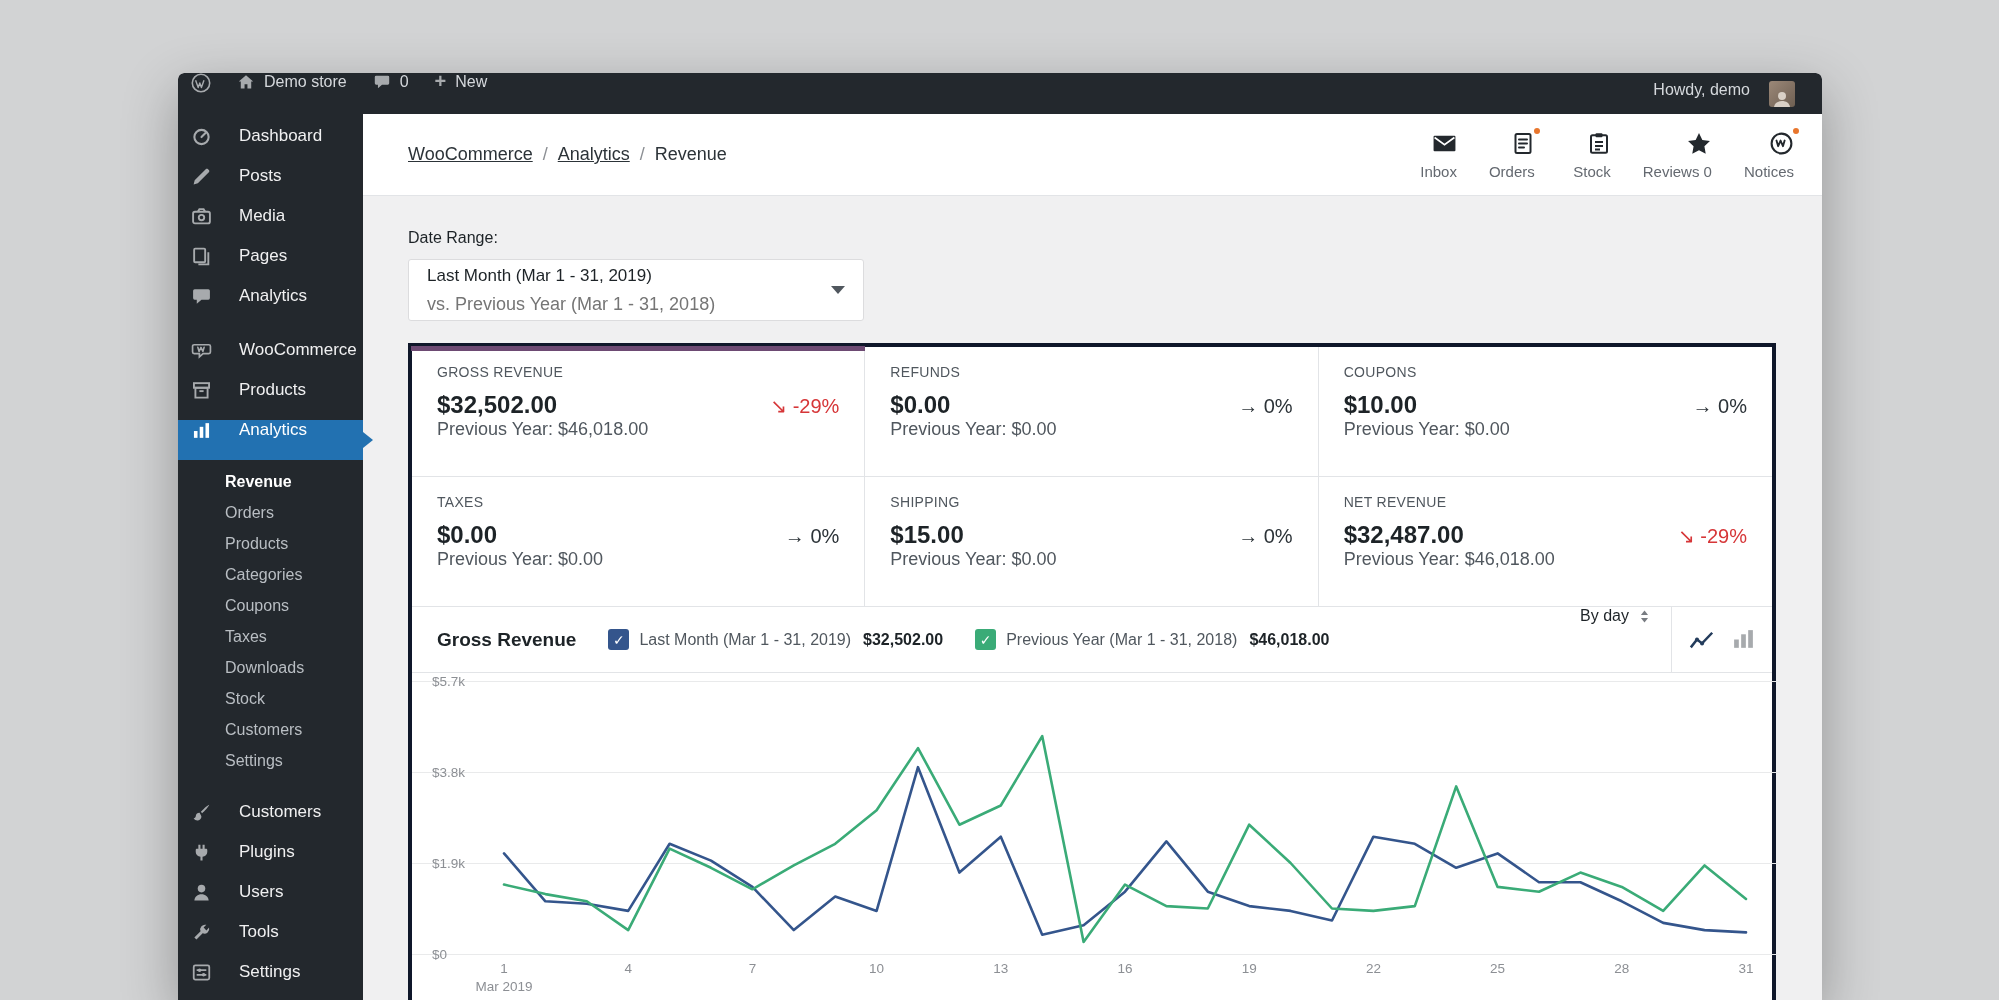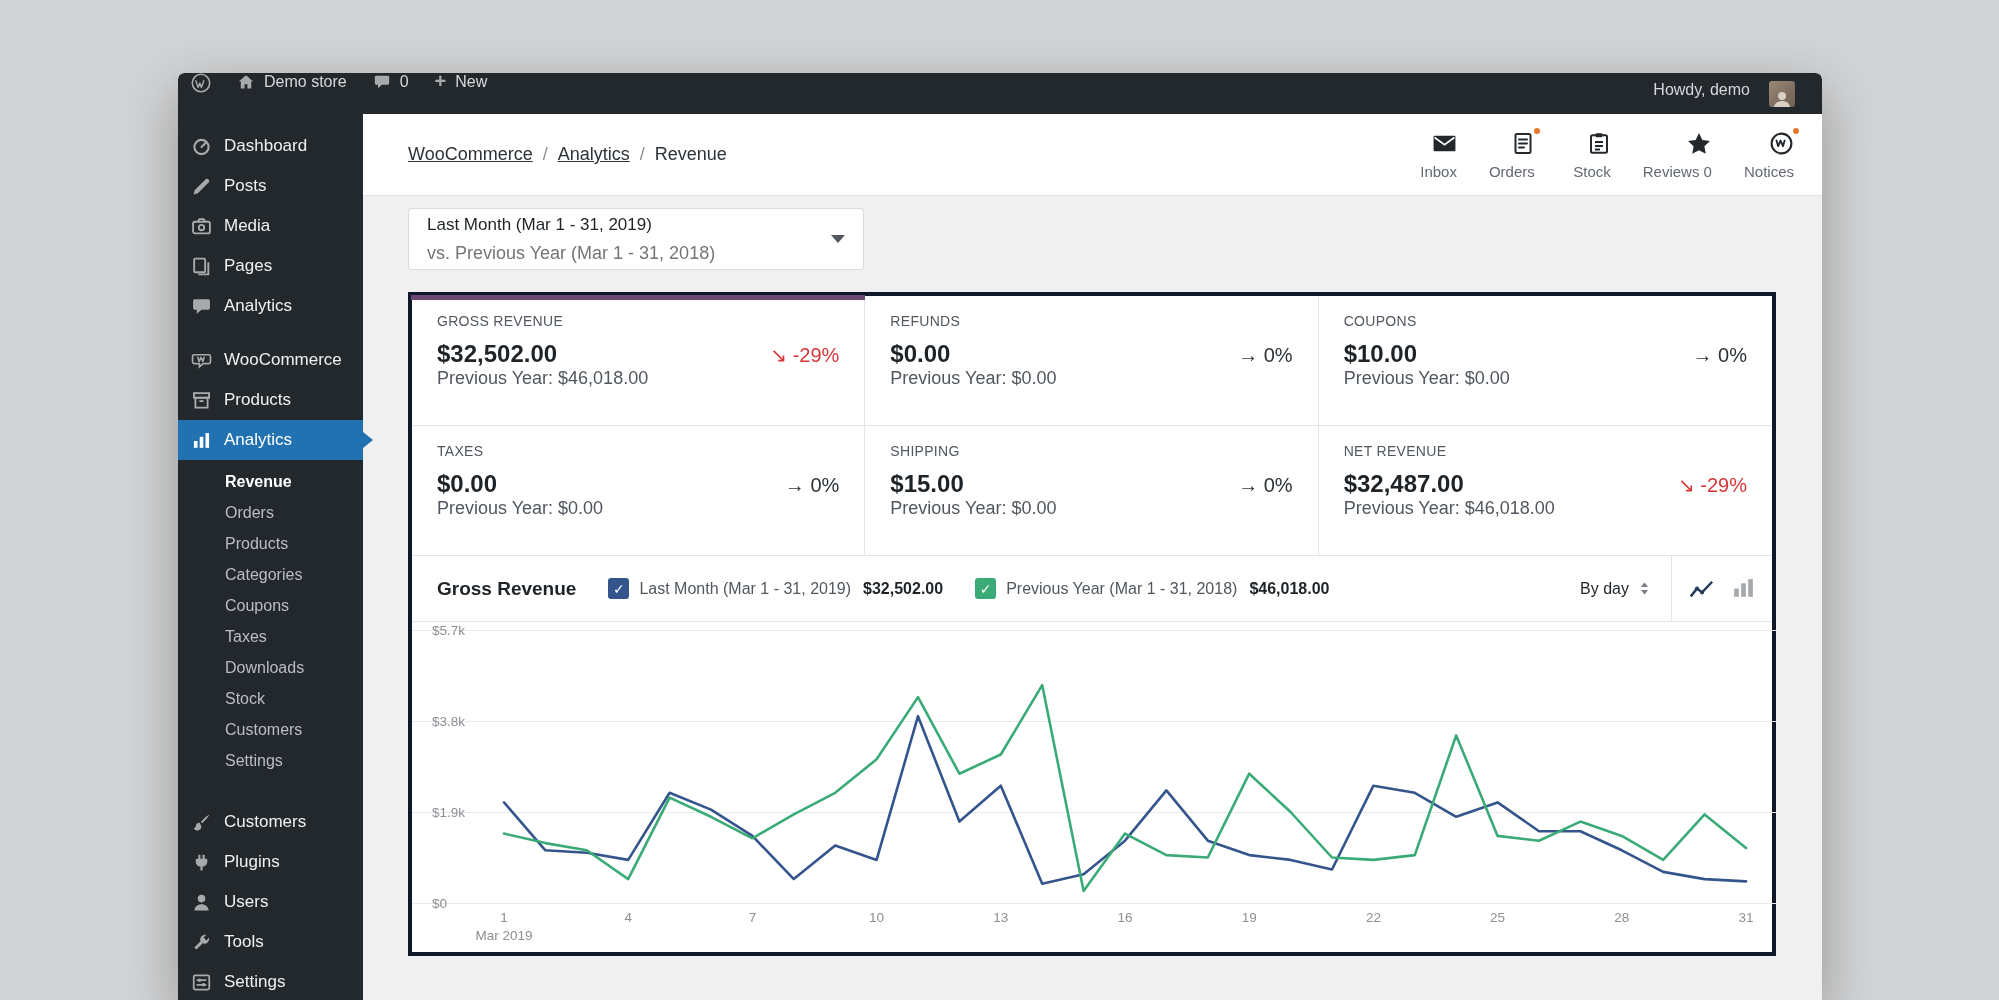--- a/index.html
+++ b/index.html
@@ -14,21 +14,21 @@
   .adminbar{flex:0 0 41px;background:#23282d;display:flex;align-items:stretch;color:#c9ccd1;border-radius:6px 6px 0 0}
   .ab-item{display:flex;align-items:flex-start;gap:9px;padding:0 13px;font-size:16px;cursor:pointer;color:#d5d8dc}
   .ab-item svg{color:#a7aaad}
   .ab-right{margin-left:auto;display:flex;align-items:center;padding-right:14px}
   .ab-plus{font-size:20px;line-height:1;color:#a7aaad;font-weight:bold;margin-top:-2px}
   .avatar{width:26px;height:26px;border-radius:3px;margin-left:10px;background:linear-gradient(135deg,#9b8878,#6e5f52);display:flex;align-items:flex-end;justify-content:center;overflow:hidden}
 
   
   .frame{flex:1;display:flex;min-height:0}
   .sidebar{flex:0 0 185px;background:#23282d;padding-top:12px;position:relative;z-index:3}
-  .menu-item{height:40px;display:flex;align-items:center;gap:12px;padding:0 2px 0 13px;color:#f0f0f1;font-size:17px;cursor:pointer;position:relative}
+  .menu-item{height:40px;display:flex;gap:27px;padding:0 2px 0 13px;color:#f0f0f1;font-size:17px;cursor:pointer;position:relative}
   .menu-item svg{color:#a7aaad;flex:0 0 auto}
   .menu-item.active{background:var(--menu-active);color:#fff}
   .menu-item.active svg{color:#fff}
   .menu-item.active::after{content:"";position:absolute;right:-10px;top:50%;transform:translateY(-50%);
     border-style:solid;border-width:8px 0 8px 10px;border-color:transparent transparent transparent var(--menu-active)}
   .menu-gap{height:14px}
   .submenu{padding:6px 0 12px}
   .submenu-item{height:31px;line-height:31px;padding-left:47px;font-size:16px;color:#b9bec3;cursor:pointer}
   .submenu-item.current{color:#fff;font-weight:bold}
 
@@ -63,21 +63,21 @@
   .card-delta{font-size:20px;color:#2c3338;white-space:nowrap}
   .card-delta.down{color:var(--neg)}
   .card-prev{font-size:18px;color:#50575e;margin-top:0}
 
   .chart-header{height:66px;display:flex;align-items:center;padding-left:25px;border-bottom:1px solid #e2e4e7}
   .chart-title{font-size:19px;font-weight:bold;color:#1d2327;margin-right:32px}
   .legend-item{display:flex;align-items:center;margin-right:32px;cursor:pointer}
   .cb{width:21px;height:21px;border-radius:3px;color:#fff;font-size:14px;display:flex;align-items:center;justify-content:center;margin-right:10px}
   .legend-label{font-size:16px;color:#50575e}
   .legend-total{font-size:16px;font-weight:bold;color:#1d2327;margin-left:12px}
-  .chart-controls{margin-left:auto;display:flex;align-items:center;height:100%}
+  .chart-controls{margin-left:auto;display:flex;align-items:flex-start;height:100%}
   .interval{display:flex;align-items:center;gap:7px;font-size:16px;color:#1d2327;padding:0 18px;cursor:pointer}
   .interval svg{color:#787c82}
   .charttype{display:flex;align-items:center;height:100%;border-left:1px solid #e2e4e7;padding:0 16px;gap:16px}
   .ct{display:flex;align-items:center;cursor:pointer}
   .ct.line{color:#243c5c}
   .ct.bar{color:#a7aaad}
 
   .chart-plot{background:#fff}
   #chart-svg{display:block}
   #chart-svg .grid{stroke:#e9eaeb;stroke-width:1;shape-rendering:crispEdges}
@@ -296,20 +296,21 @@
                 </svg>
               <span class="dot"></span>
             </span>
             <span class="act-label">Notices</span>
           </div>
         </div>
       </header>
 
       <div class="page-body">
 
+        <div class="dr-label">Date Range:</div>
         <div class="dr-select">
           <div class="dr-text">
             <div class="dr-primary">Last Month (Mar 1 - 31, 2019)</div>
             <div class="dr-secondary">vs. Previous Year (Mar 1 - 31, 2018)</div>
           </div>
           <span class="dr-caret"></span>
         </div>
 
         <section class="report">
           <div class="cards">

